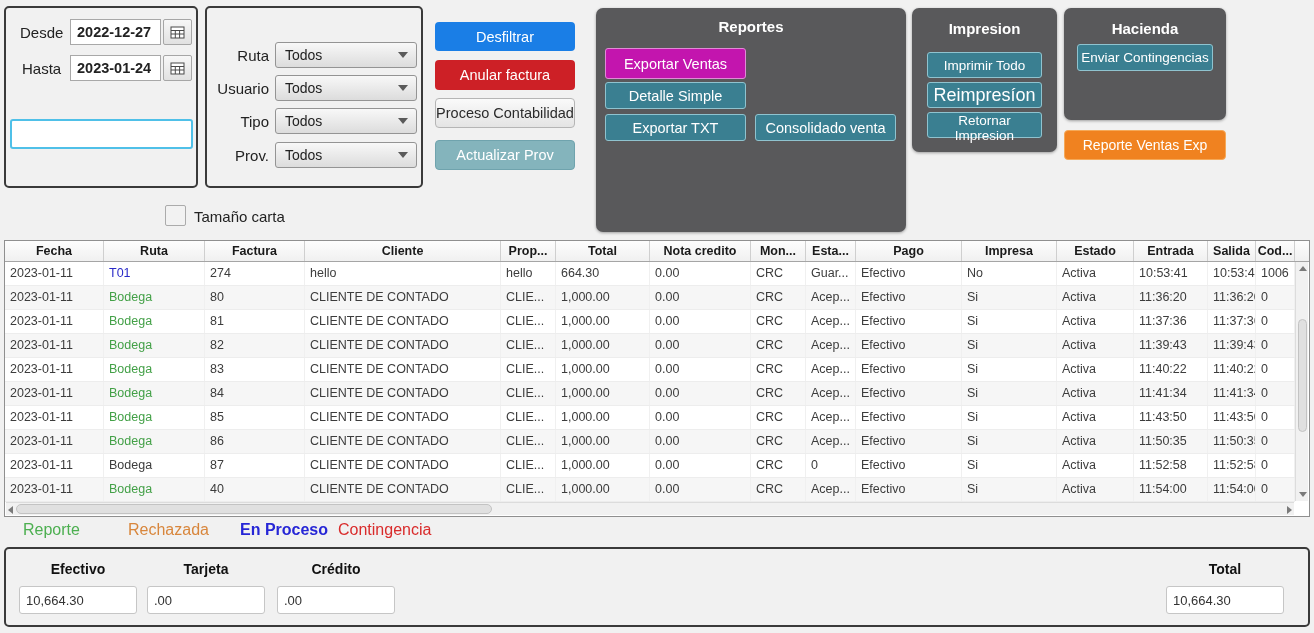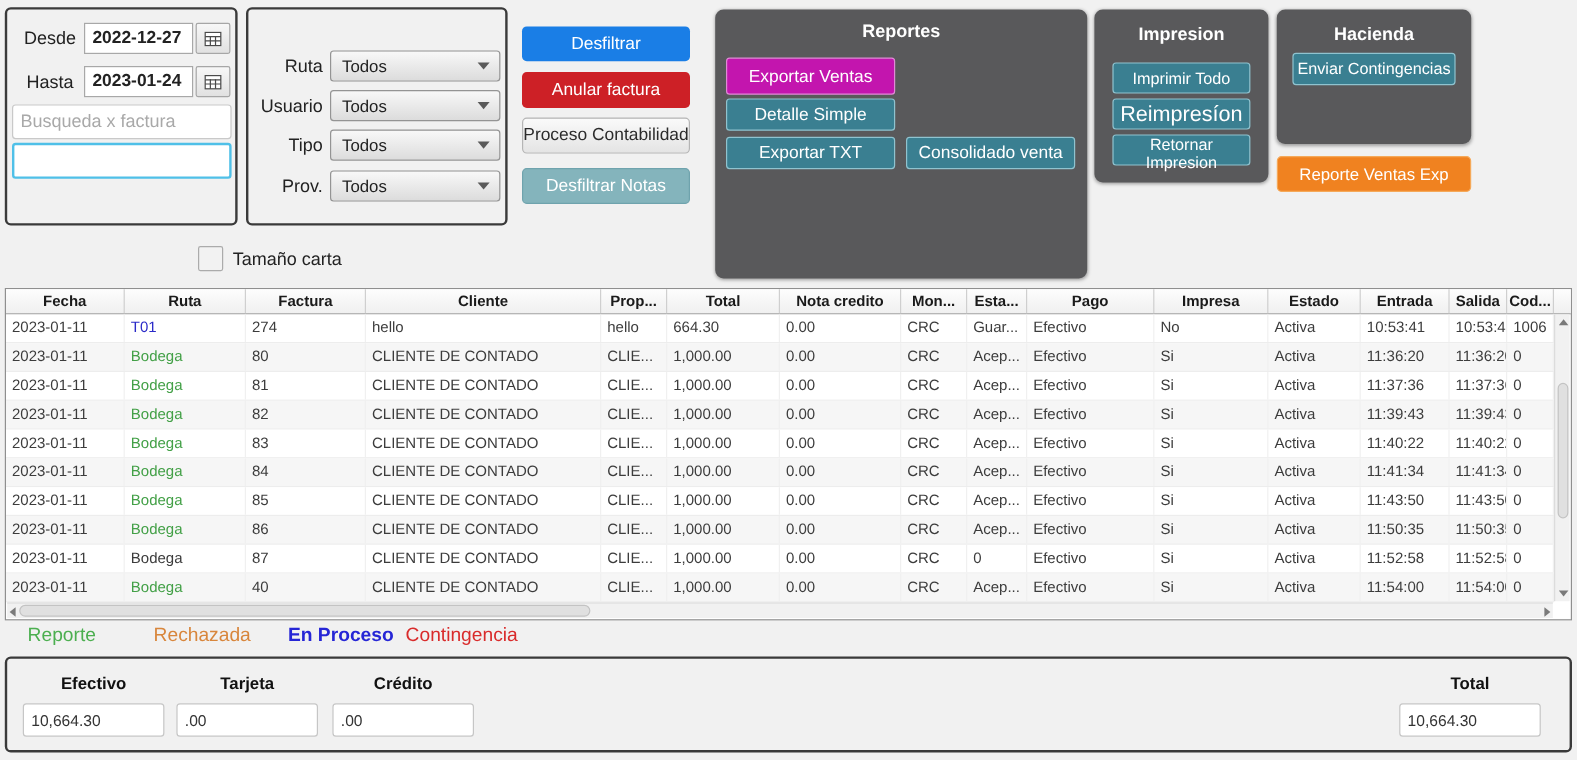--- a/index.html
+++ b/index.html
@@ -106,21 +106,20 @@
   <input class="textbox" style="position: absolute; left: 64px; top: 47px; width: 91px; height: 26px; font-weight: bold; font-size: 14.5px;" value="2023-01-24">
   <div class="calbtn" style="left:157px;top:47px;">
     <svg width="15" height="13">
         <rect x="1" y="1" width="13" height="11" fill="#fff" stroke="#4a4a4a"></rect>
         <line x1="1" y1="4.5" x2="14" y2="4.5" stroke="#4a4a4a"></line>
         <line x1="5.3" y1="4" x2="5.3" y2="12" stroke="#4a4a4a"></line>
         <line x1="9.6" y1="4" x2="9.6" y2="12" stroke="#4a4a4a"></line>
         <line x1="1" y1="8" x2="14" y2="8" stroke="#4a4a4a"></line>
       </svg>
   </div>
-  <input class="textbox search" style="position: absolute; left: 4px; top: 79px; width: 183px; height: 29px;" placeholder="Busqueda x factura">
   <input class="textbox search-active" style="position: absolute; left: 4px; top: 111px; width: 183px; height: 30px;" value="">
 </div>
 
 <div class="groupbox" style="left:205px;top:6px;width:218px;height:182px;">
   <span class="lbl" style="right:152px;top:39px;">Ruta</span>
   <div class="combo" style="left:68px;top:34px;">
     <span>Todos</span>
     <span class="caret"></span>
   </div>
   <span class="lbl" style="right:152px;top:72px;">Usuario</span>
@@ -136,21 +135,21 @@
   <span class="lbl" style="right:152px;top:139px;">Prov.</span>
   <div class="combo" style="left:68px;top:134px;">
     <span>Todos</span>
     <span class="caret"></span>
   </div>
 </div>
 
 <button class="btn btn-blue" style="left:435px;top:22px;width:140px;height:29px;">Desfiltrar</button>
 <button class="btn btn-red" style="left:435px;top:60px;width:140px;height:30px;">Anular factura</button>
 <button class="btn btn-plain" style="left:435px;top:98px;width:140px;height:30px;">Proceso Contabilidad</button>
-<button class="btn btn-paleteal" style="left:435px;top:140px;width:140px;height:30px;">Desfiltrar Notas</button>
+<button class="btn btn-paleteal" style="left:435px;top:140px;width:140px;height:30px;">Actualizar Prov</button>
 
 <div class="darkpanel" style="left:596px;top:8px;width:310px;height:224px;">
   <div class="ptitle" style="top:10px;">Reportes</div>
   <button class="btn btn-magenta" style="left:9px;top:40px;width:141px;height:31px;">Exportar Ventas</button>
   <button class="btn btn-teal" style="left:9px;top:74px;width:141px;height:27px;">Detalle Simple</button>
   <button class="btn btn-teal" style="left:9px;top:106px;width:141px;height:27px;">Exportar TXT</button>
   <button class="btn btn-teal" style="left:159px;top:106px;width:141px;height:27px;">Consolidado venta</button>
 </div>
 
 <div class="darkpanel" style="left:912px;top:8px;width:145px;height:144px;">

